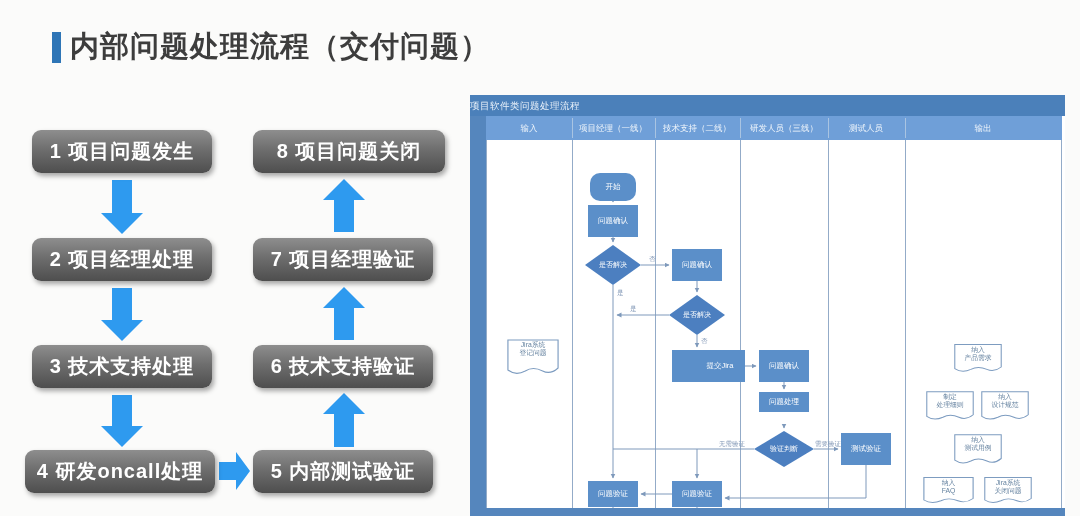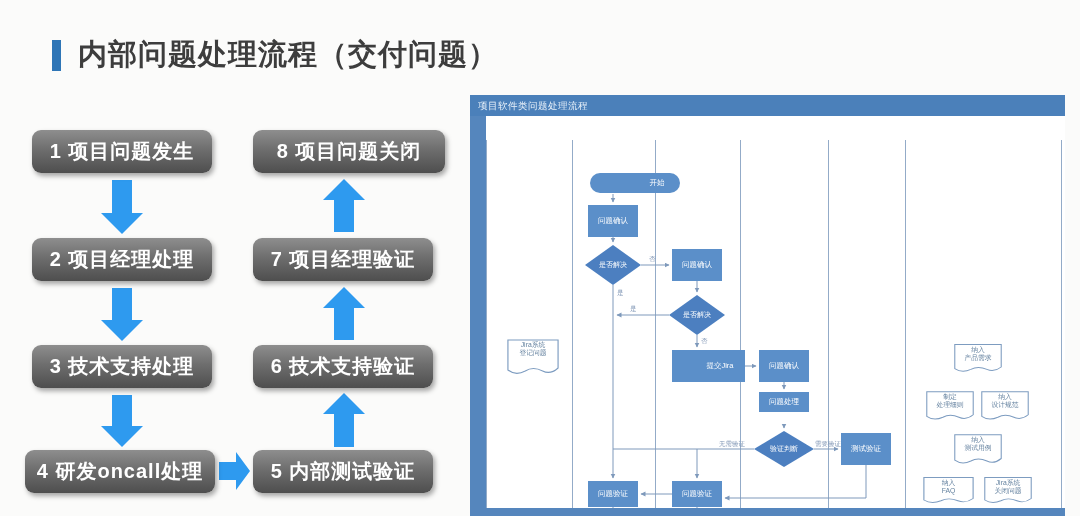--- a/index.html
+++ b/index.html
@@ -4,36 +4,36 @@
 <style>
   html,body{margin:0;padding:0;}
   body{
     width:1080px;height:516px;position:relative;overflow:hidden;
     background:#fbfbfa;
     font-family:"Liberation Sans","DejaVu Sans",sans-serif;
   }
   
   .title-wrap{position:absolute;left:52px;top:27px;display:flex;align-items:center;}
   .title-accent{width:9px;height:31px;background:#2e75b6;margin-right:9px;}
-  .page-title{font-size:29px;font-weight:bold;color:#3d3d3d;margin:8px;letter-spacing:1px;}
+  .page-title{font-size:29px;font-weight:bold;color:#3d3d3d;margin:0;letter-spacing:1px;}
   
   .step{
     position:absolute;height:43px;border-radius:9px;
     background:linear-gradient(180deg,#8e8e8e 0%,#6e6e6e 45%,#4e4e4e 100%);
     color:#fff;font-weight:bold;font-size:20px;
     display:flex;align-items:center;justify-content:center;
     box-shadow:2px 3px 5px rgba(0,0,0,0.35);
     letter-spacing:1px;white-space:nowrap;
   }
   .flow-arrows{position:absolute;left:0;top:0;pointer-events:none;}
   
   .diagram{position:absolute;left:470px;top:95px;width:595px;height:421px;background:#ffffff;}
   .d-titlebar{
     position:absolute;left:0;top:0;width:595px;height:21px;background:#4b80ba;
-    color:#e9f1fa;font-size:9.5px;line-height:21px;padding-left:8px;box-sizing:border-box;
+    color:#e9f1fa;font-size:9.5px;line-height:21px;box-sizing:border-box;
     letter-spacing:0.5px;
   }
   .d-strip{position:absolute;left:0;top:21px;width:16px;height:392px;background:#5586bd;}
   .d-header{position:absolute;left:16px;top:21px;width:576px;height:24px;background:#6f9fd8;}
   .lane-h{
     position:absolute;top:0;transform:translateX(-50%);
     color:#f2f7fc;font-size:8.5px;line-height:24px;white-space:nowrap;
   }
   .hsep{position:absolute;top:2px;width:1px;height:20px;background:#a9c4e2;}
   .d-body{position:absolute;left:16px;top:45px;width:576px;height:368px;background:#ffffff;}
@@ -84,20 +84,33 @@
 <div class="step" style="left:25px;top:450px;width:190px;text-align:center;">4 研发oncall处理</div>
 <div class="step" style="left:253px;top:450px;width:180px;">5 内部测试验证</div>
 <div class="step" style="left:253px;top:345px;width:180px;">6 技术支持验证</div>
 <div class="step" style="left:253px;top:238px;width:180px;">7 项目经理验证</div>
 <div class="step" style="left:253px;top:130px;width:192px;">8 项目问题关闭</div>
 
 <div class="diagram">
   <div class="d-titlebar">项目软件类问题处理流程</div>
   <div class="d-strip"></div>
 
+  <div class="d-header">
+    <span class="lane-h" style="left:43px">输入</span>
+    <span class="lane-h" style="left:127px">项目经理（一线）</span>
+    <span class="lane-h" style="left:211px">技术支持（二线）</span>
+    <span class="lane-h" style="left:298px">研发人员（三线）</span>
+    <span class="lane-h" style="left:380px">测试人员</span>
+    <span class="lane-h" style="left:497px">输出</span>
+    <span class="hsep" style="left:86px"></span>
+    <span class="hsep" style="left:169px"></span>
+    <span class="hsep" style="left:254px"></span>
+    <span class="hsep" style="left:342px"></span>
+    <span class="hsep" style="left:419px"></span>
+  </div>
 
   <div class="d-body"></div>
   <div class="lane-line" style="left:16px"></div>
   <div class="lane-line" style="left:102px"></div>
   <div class="lane-line" style="left:185px"></div>
   <div class="lane-line" style="left:270px"></div>
   <div class="lane-line" style="left:358px"></div>
   <div class="lane-line" style="left:435px"></div>
   <div class="lane-line" style="left:591px"></div>
 
@@ -121,21 +134,21 @@
       <path d="M284,354 L143,354"></path>
       <path d="M227,354 L227,383" marker-end="url(#arr)"></path>
       <path d="M344,354 L368,354" marker-end="url(#arr)"></path>
       <path d="M396,370 L396,403 L255,403" marker-end="url(#arr)"></path>
       <path d="M202,399 L171,399" marker-end="url(#arr)"></path>
       <path d="M143,412 L143,414"></path>
       <path d="M227,412 L227,414"></path>
     </g>
   </svg>
 
-  <div class="node stadium" style="left:120px;top:78px;width:46px;height:20px;padding-left:44px;">开始</div>
+  <div class="node stadium" style="left:120px;top:78px;width:46px;height:28px;">开始</div>
   <div class="node" style="left:118px;top:110px;width:50px;height:32px;">问题确认</div>
   <div class="node diamond" style="left:115px;top:150px;width:56px;height:40px;">是否解决</div>
   <div class="node" style="left:118px;top:386px;width:50px;height:26px;">问题验证</div>
 
   <div class="node" style="left:202px;top:154px;width:50px;height:32px;">问题确认</div>
   <div class="node diamond" style="left:199px;top:200px;width:56px;height:40px;">是否解决</div>
   <div class="node" style="left:202px;top:255px;width:50px;height:32px;padding-left:23px;">提交Jira</div>
   <div class="node" style="left:202px;top:386px;width:50px;height:26px;">问题验证</div>
 
   <div class="node" style="left:289px;top:255px;width:50px;height:32px;">问题确认</div>

